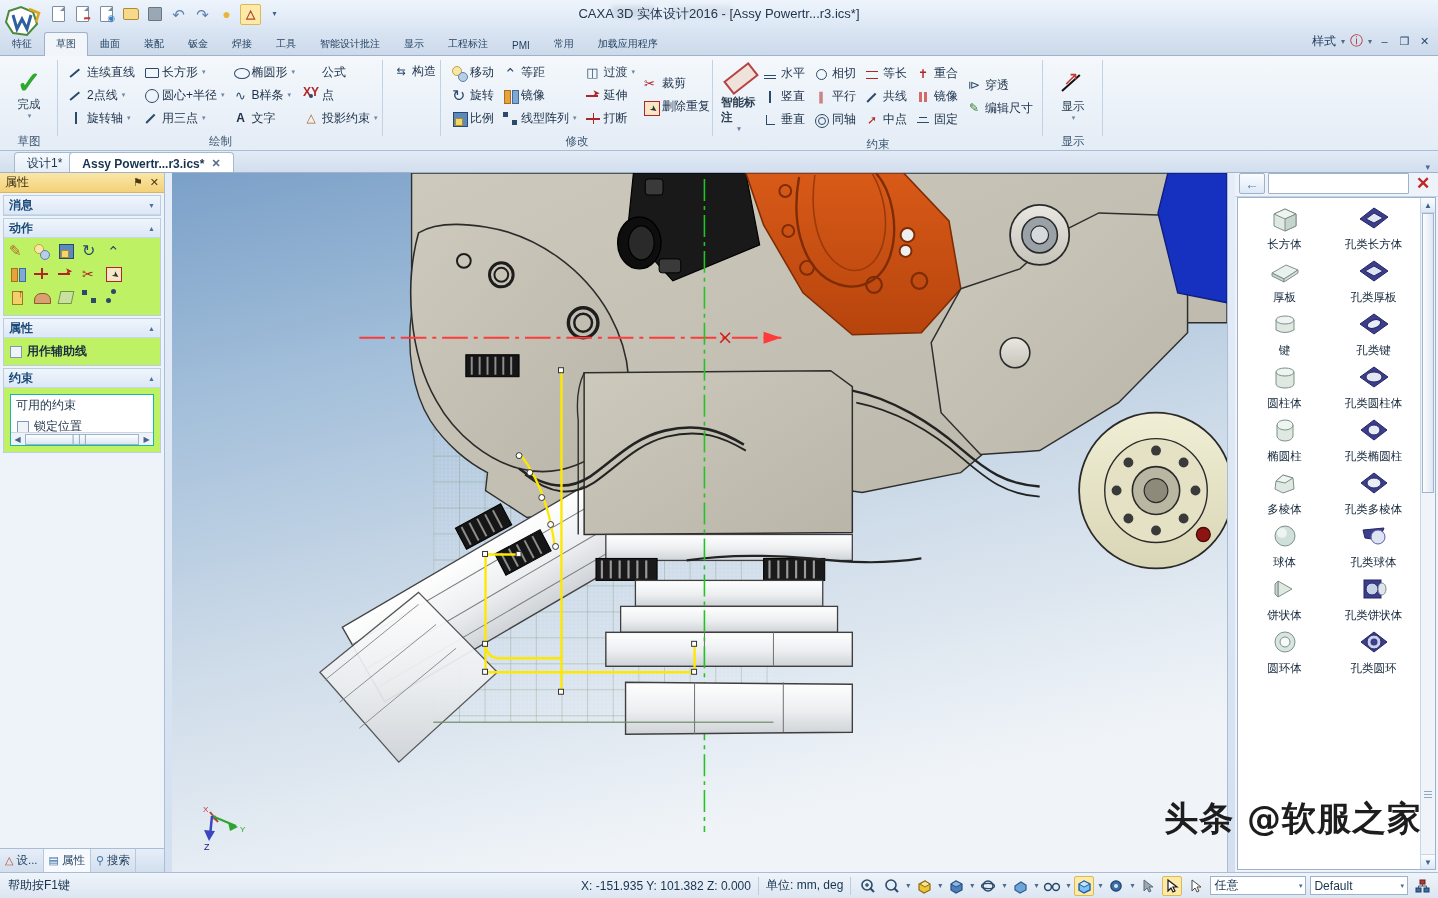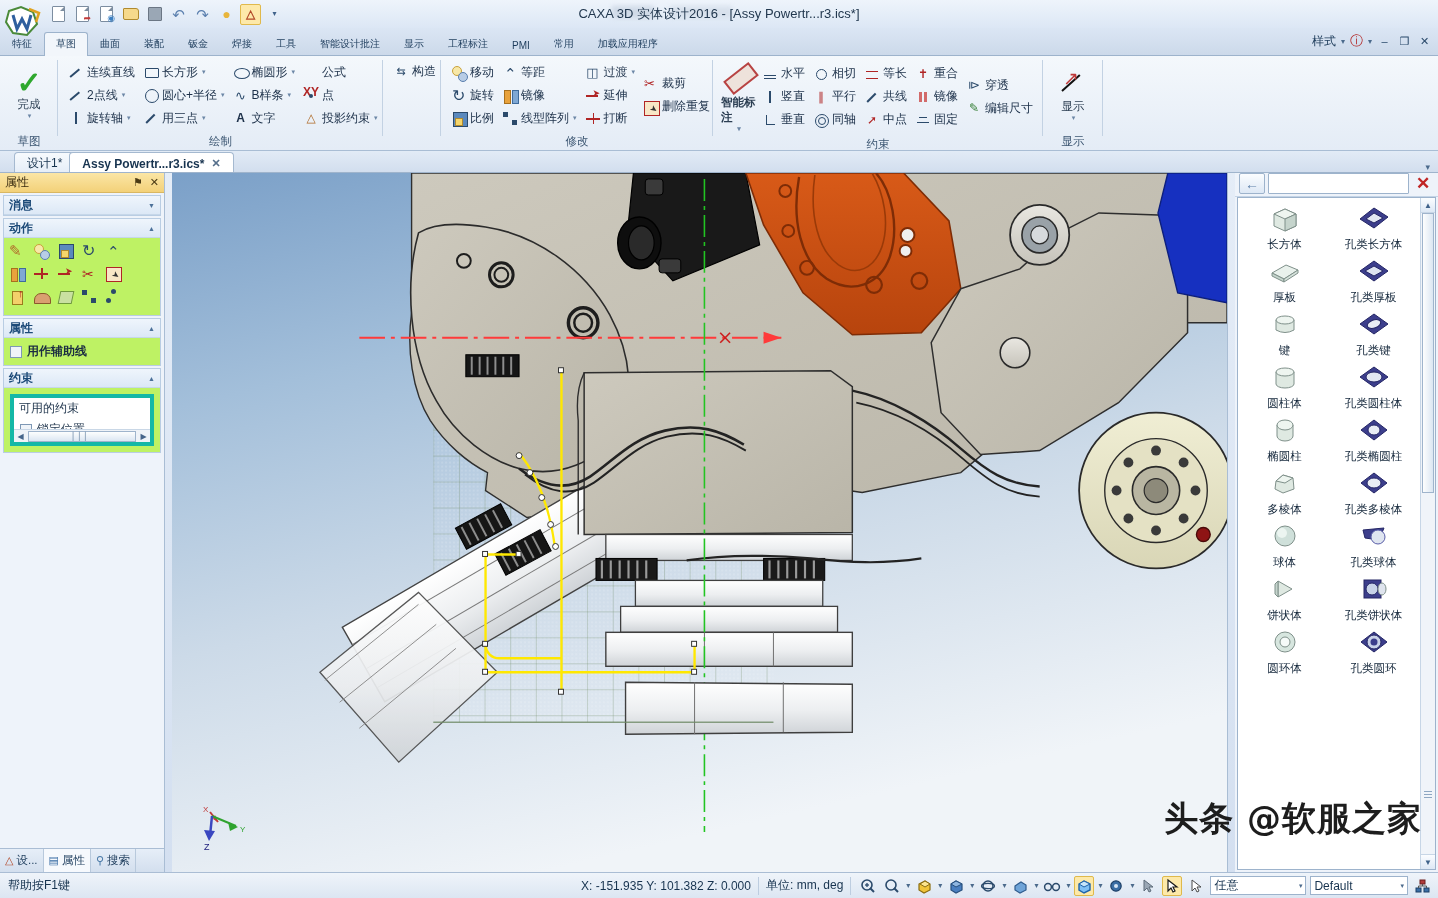--- a/index.html
+++ b/index.html
@@ -218,21 +218,21 @@
   .m-ext3:before{content:''; position:absolute; left:3px;top:3px;width:9px;height:12px;background:#f3d06a;border:1.5px solid #9c7a1c;}
   .m-ext3:after{content:'\2191'; position:absolute; left:9px;top:-1px; font-size:11px; color:#b02525;}
   .m-rev:before{content:''; position:absolute; left:1px;top:5px;width:15px;height:9px;background:#d9a070;border:1.5px solid #8a5a2b; border-radius:7px 7px 0 0;}
   .m-lft:before{content:''; position:absolute; left:2px;top:3px;width:12px;height:11px;background:#c9e0a1;border:1.5px solid #6f9a3c; transform:skewX(-12deg);}
   .m-arr:before{content:''; position:absolute; left:1px;top:2px;width:5px;height:5px;background:#2b4a6b;}
   .m-arr:after{content:''; position:absolute; left:10px;top:10px;width:5px;height:5px;background:#2b4a6b;}
   .m-pat:before{content:''; position:absolute; left:6px;top:1px;width:5px;height:5px;background:#2b4a6b;border-radius:50%;}
   .m-pat:after{content:''; position:absolute; left:1px;top:10px;width:5px;height:5px;background:#2b4a6b;border-radius:50%;}
   .chkrow { display: flex; align-items: center; gap: 5px; font-size: 12px; color:#1b2d42; font-weight:bold; padding:2px 2px;}
   .chk { width: 12px; height: 12px; border: 1px solid #7e98b5; background: #f0f4f9; }
-  .listbox { border: 4px solid #14b8a6; background: #fff; margin: 3px; height: 52px; position: relative;}
+  .listbox { border: 1px solid #14b8a6; background: #fff; margin: 3px; height: 52px; position: relative;}
   .listrow { font-size: 12px; color: #23384f; padding: 2px 5px; }
   .listrow.sub { display: flex; align-items: center; gap: 5px; padding-left: 6px;}
   .hscroll {
     position: absolute; left: 0; right: 0; bottom: 0; height: 13px;
     background: #eff3f8; border-top: 1px solid #c9d7e6; display: flex; align-items: center;
   }
   .hs-arrow { width: 13px; text-align: center; font-size: 8px; color: #46658a;}
   .hs-thumb { flex: 1; height: 11px; margin: 0 1px; background: linear-gradient(#fdfefe,#dbe6f2); border: 1px solid #9fb4cc; display:flex;align-items:center;justify-content:center; color:#7e97b2; font-size:8px;}
   .lp-tabs {
     margin-top: auto; height: 24px; display: flex; align-items: stretch;

